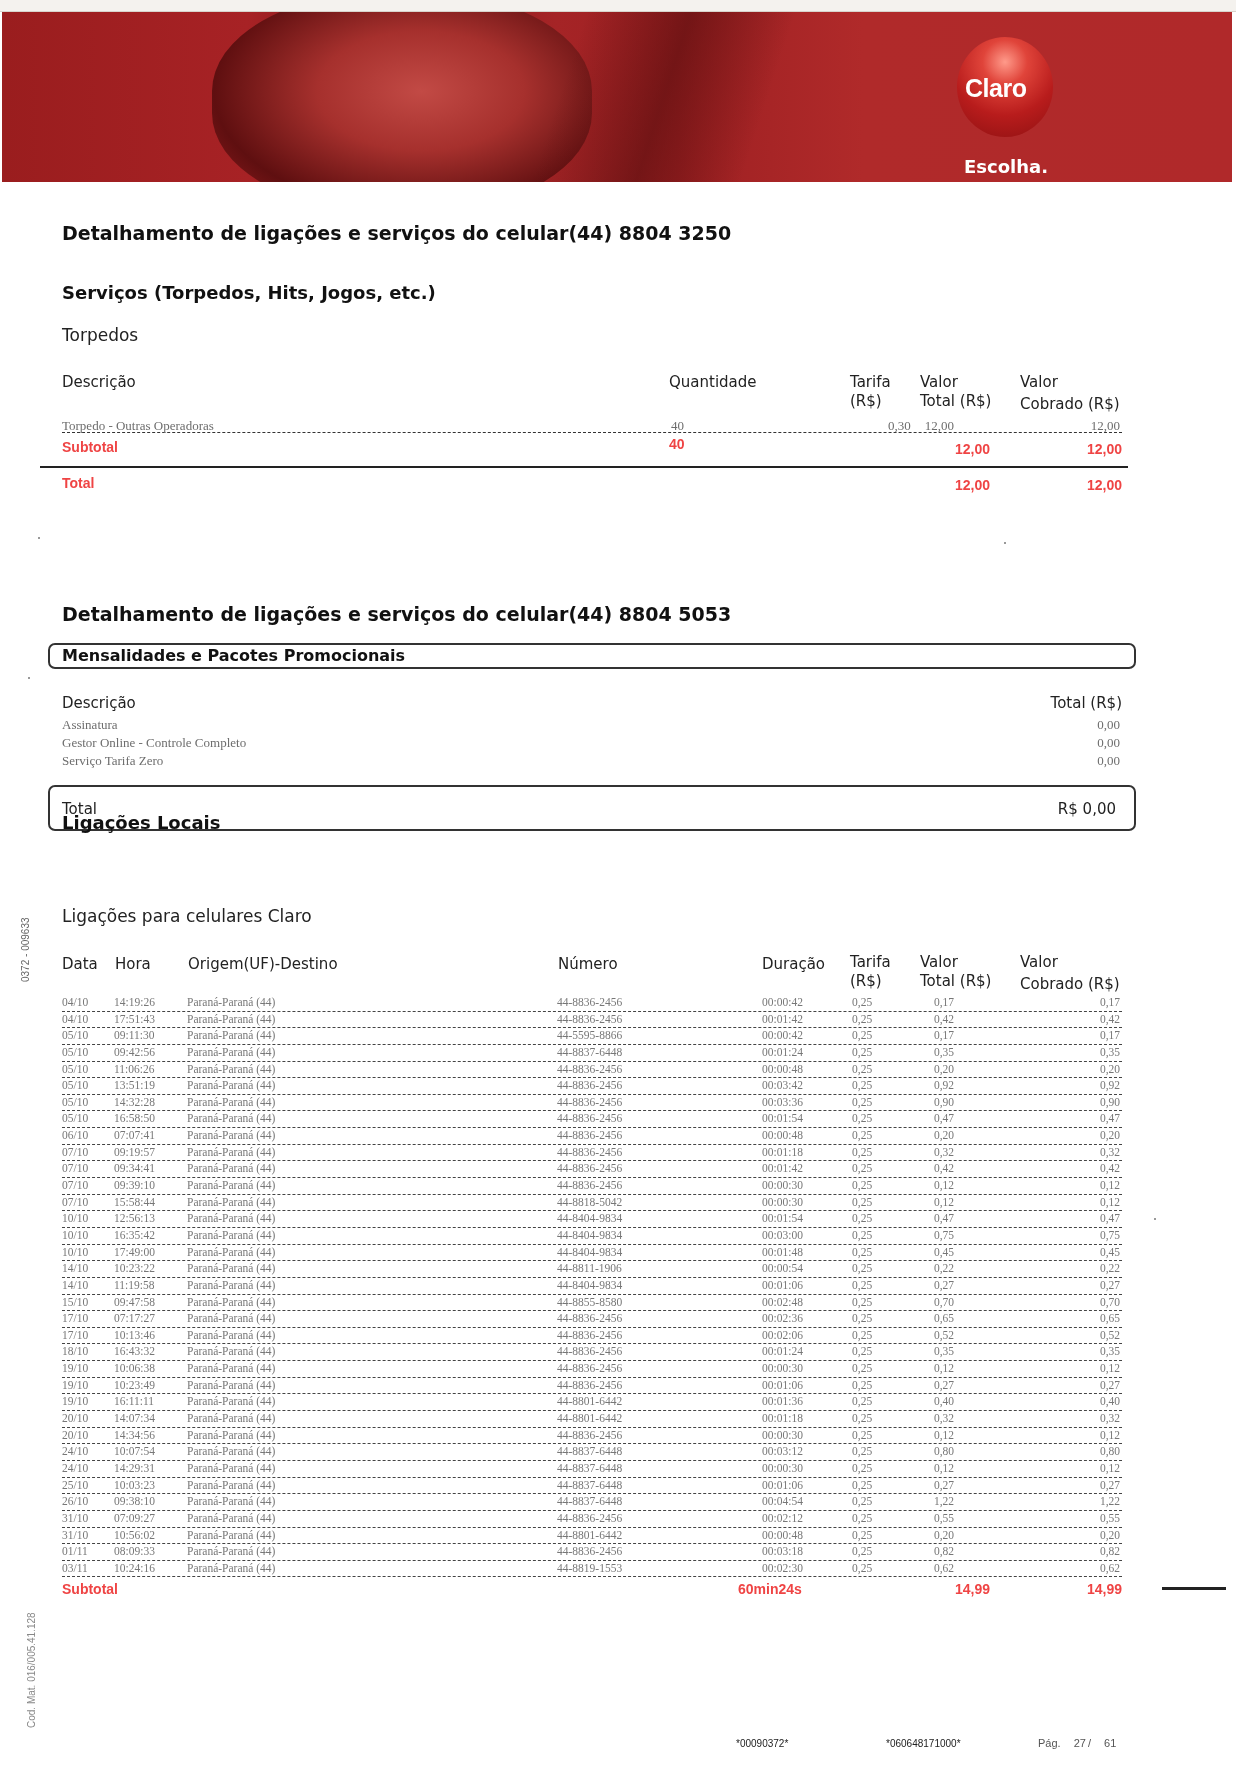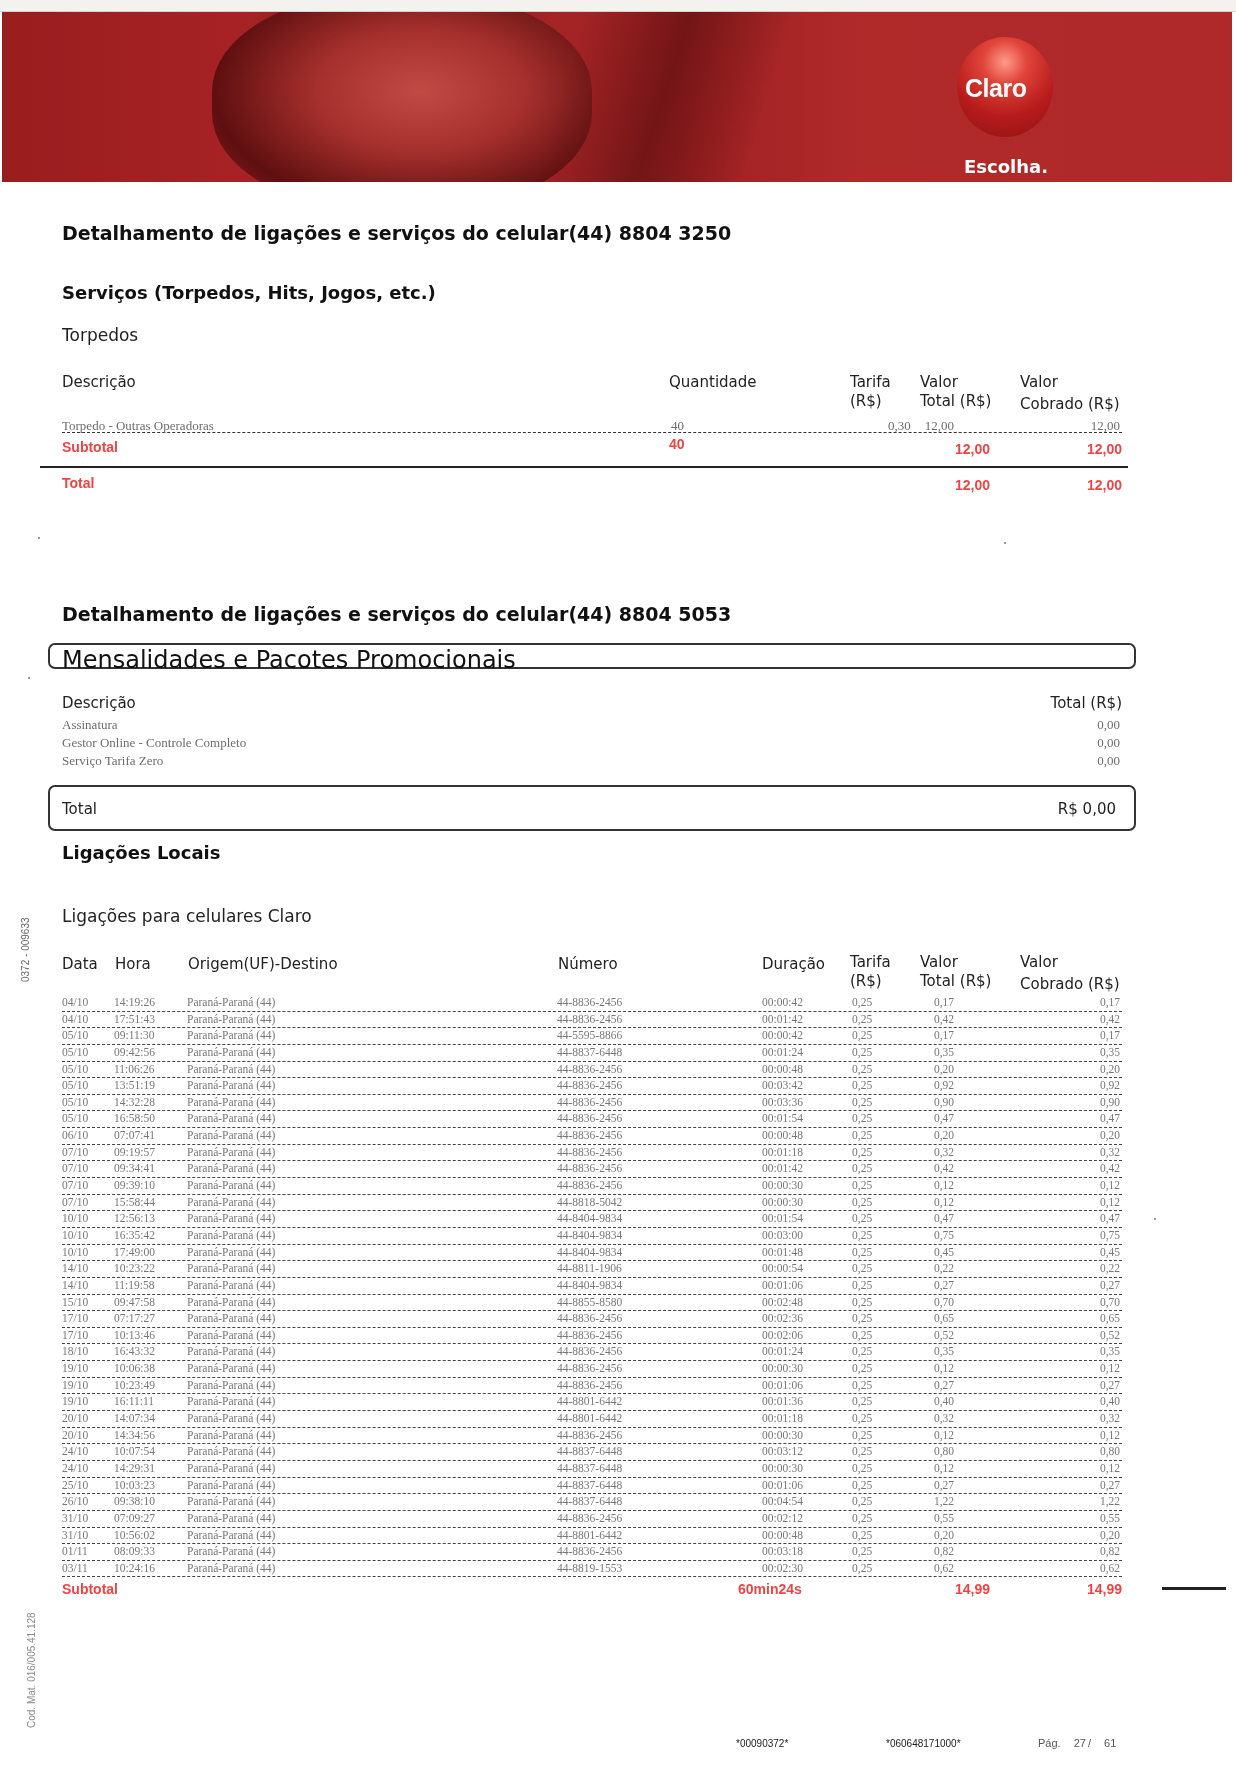--- a/index.html
+++ b/index.html
@@ -95,21 +95,21 @@
   <div class="rule" style="left:40px; top:466px; width:1088px;"></div>
 
   <div class="bold-row" style="left:62px; top:475px;">Total</div>
   <div class="bold-row" style="right:246px; top:477px;">12,00</div>
   <div class="bold-row" style="right:114px; top:477px;">12,00</div>
 </div>
 
 <div class="h-title" style="top:586px;margin-top:17px;">Detalhamento de ligações e serviços do celular(44) 8804 5053</div>
 
 <div class="boxed" style="left:48px; top:643px; width:1088px; height:26px;">
-  <span style="position:absolute; left:12px; top:1px; font-family:'DejaVu Sans',sans-serif; font-weight:normal; font-size:24px; color:#111;">Mensalidades e Pacotes Promocionais</span>
+  <span style="position:absolute; left:12px; top:1px; font-family:'DejaVu Sans',sans-serif; font-weight:bold; font-size:16px; color:#111;">Mensalidades e Pacotes Promocionais</span>
 </div>
 
 <div>
   <div class="colhead" style="left:62px; top:694px;">Descrição</div>
   <div class="colhead" style="right:114px; top:694px;">Total  (R$)</div>
 
   <div class="small-row" style="left:62px; top:717px; width:1058px; height:16px;">
     <span style="position:absolute; left:0;">Assinatura</span>
     <span style="position:absolute; right:0;">0,00</span>
   </div>
@@ -121,21 +121,21 @@
     <span style="position:absolute; left:0;">Serviço Tarifa Zero</span>
     <span style="position:absolute; right:0;">0,00</span>
   </div>
 </div>
 
 <div class="boxed" style="left:48px; top:785px; width:1088px; height:46px;">
   <span style="position:absolute; left:12px; top:13px; font-family:'DejaVu Sans',sans-serif; font-size:15px; color:#222;">Total</span>
   <span style="position:absolute; right:18px; top:13px; font-family:'DejaVu Sans',sans-serif; font-size:15px; color:#222;">R$ 0,00</span>
 </div>
 
-<div class="h-sub" style="top:842px;">Ligações Locais</div>
+<div class="h-sub" style="top:812px;">Ligações Locais</div>
 <div class="h-sub2" style="top:906px;">Ligações para celulares Claro</div>
 
 <div>
   <div class="colhead" style="left:62px; top:955px;">Data</div>
   <div class="colhead" style="left:115px; top:955px;">Hora</div>
   <div class="colhead" style="left:188px; top:955px;">Origem(UF)-Destino</div>
   <div class="colhead" style="left:558px; top:955px;">Número</div>
   <div class="colhead" style="left:762px; top:955px;">Duração</div>
   <div class="colhead" style="left:850px; top:953px;">
     <div>Tarifa</div>

